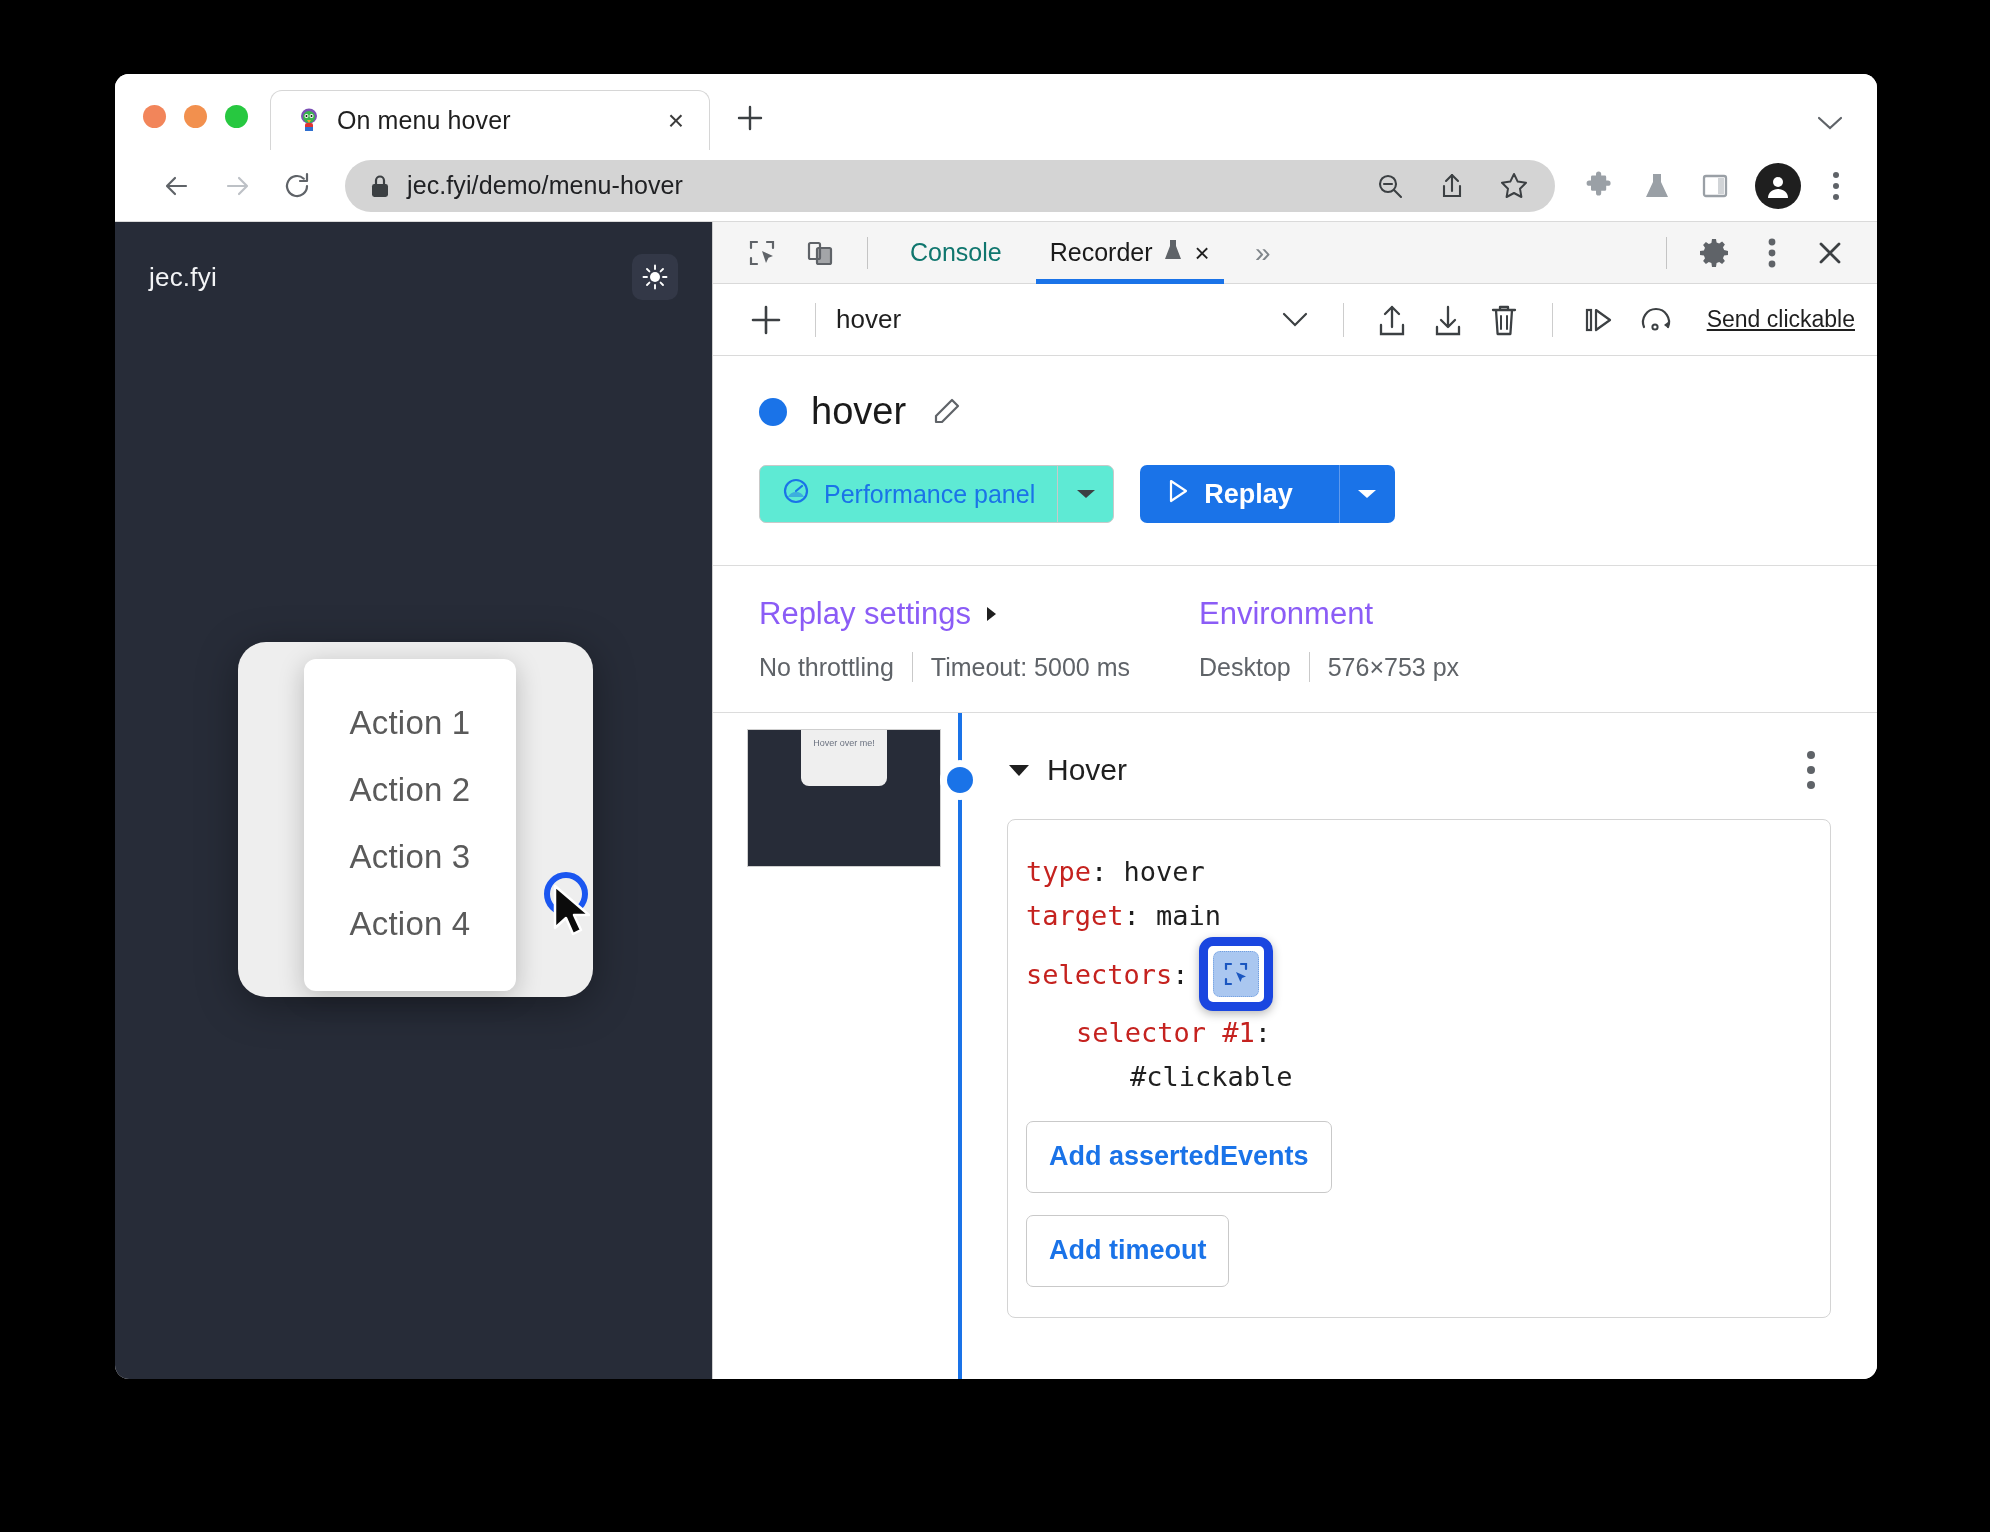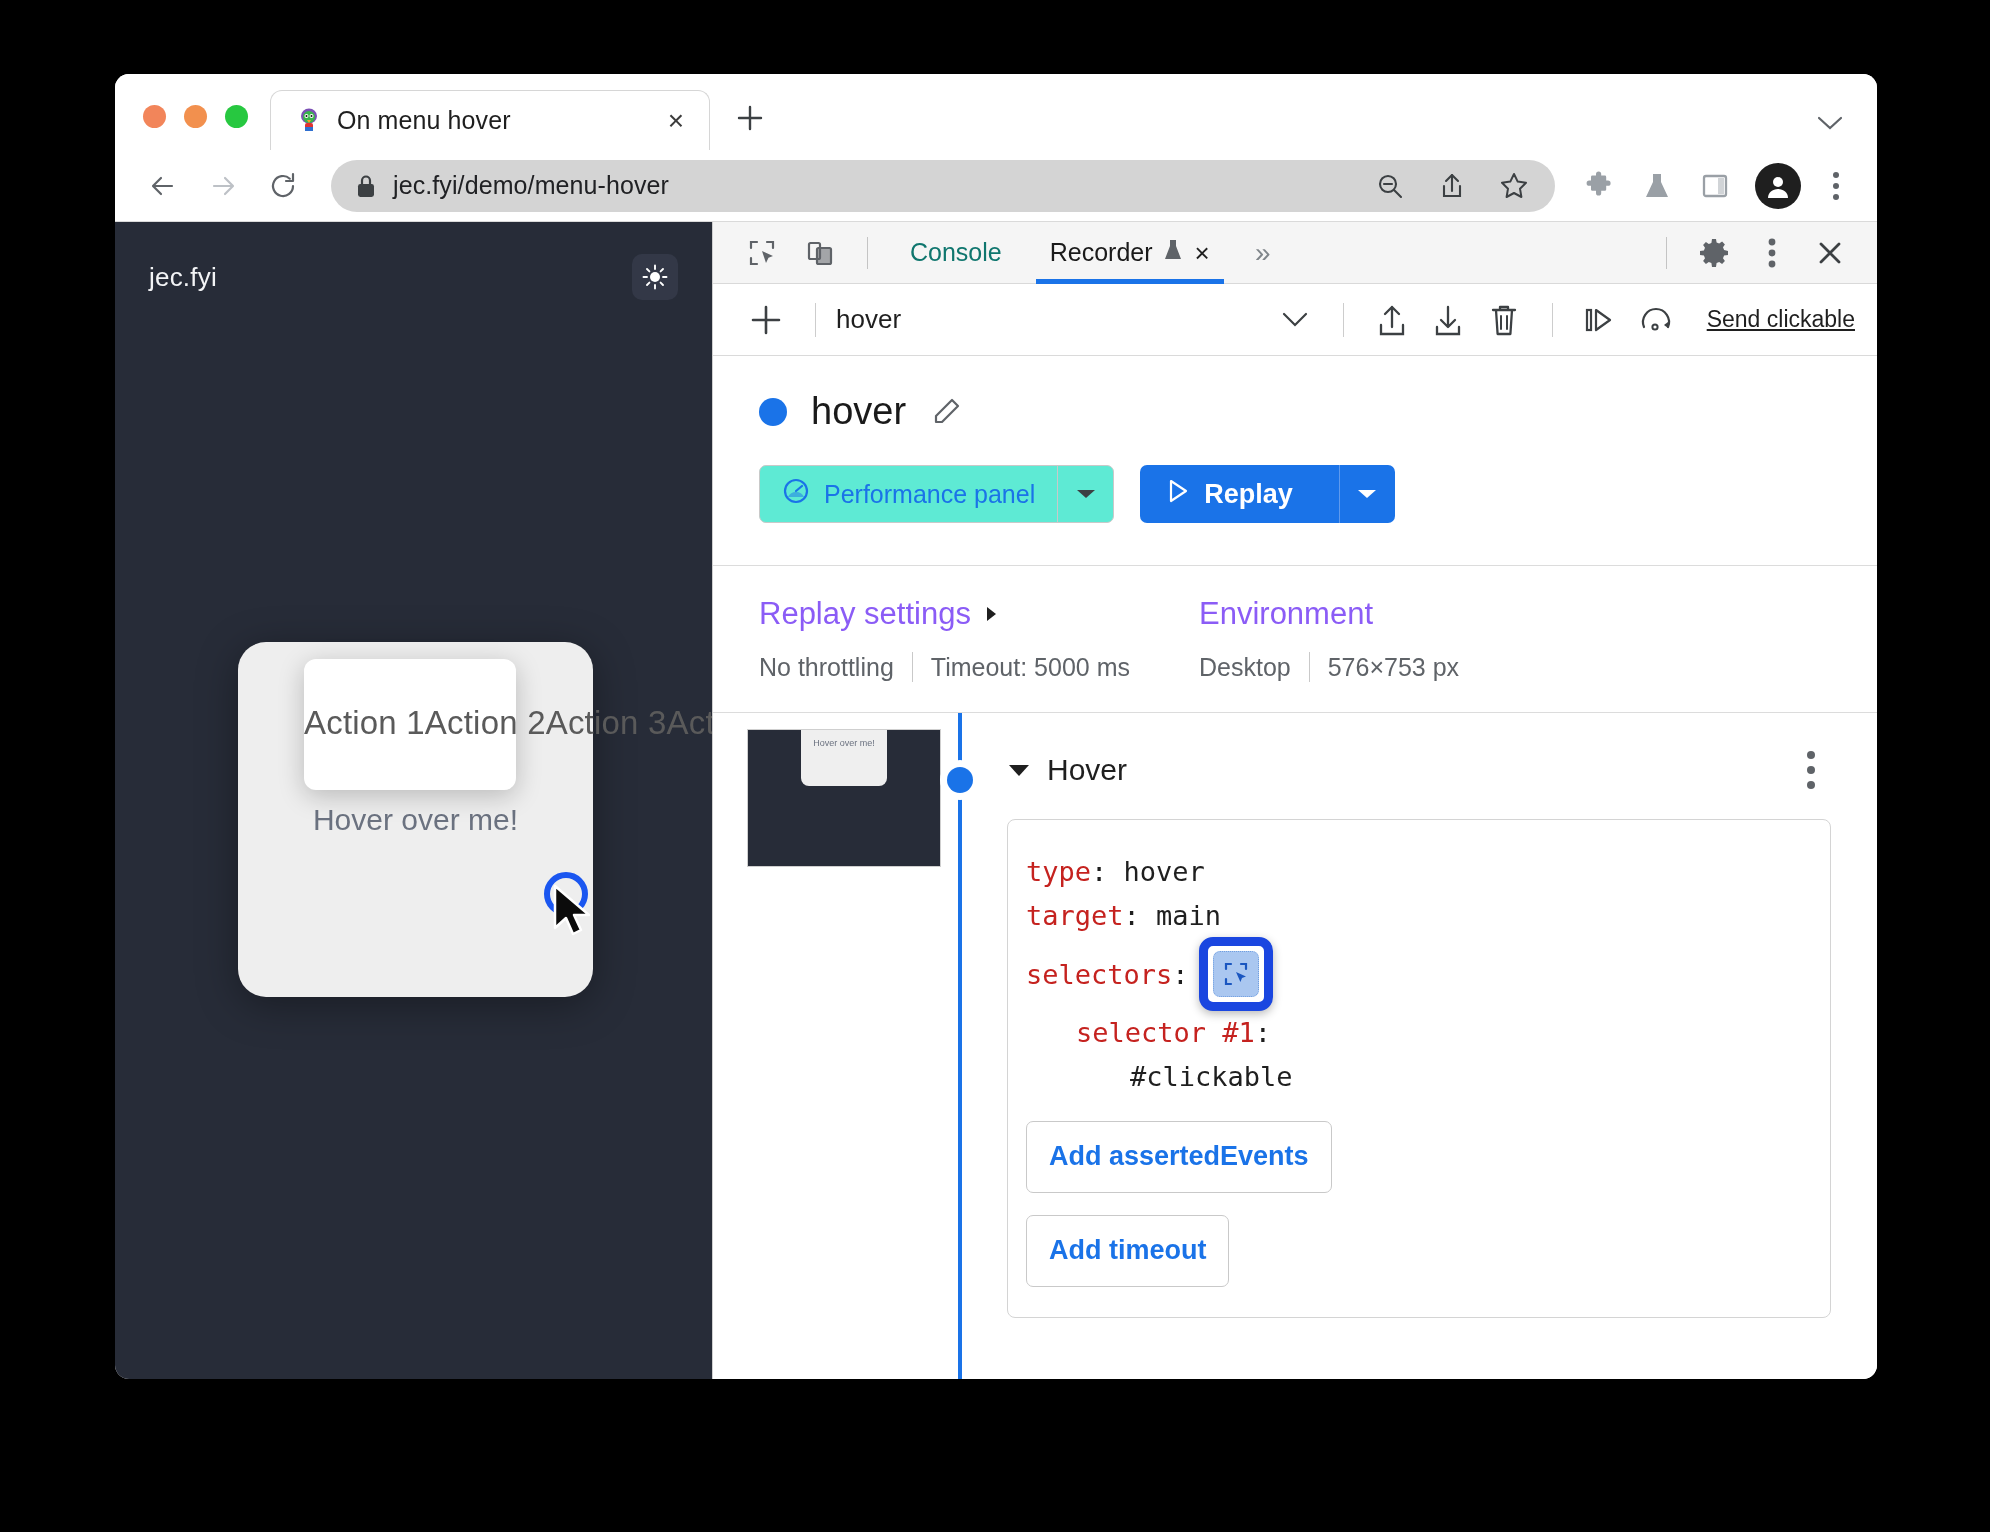--- a/index.html
+++ b/index.html
@@ -80,21 +80,21 @@
     margin: 0 32px 18px 0;
     color: #5f6368;
     display: flex; align-items: center;
   }
 
   
   .toolbar {
     height: 72px;
     background: #ffffff;
     display: flex; align-items: center;
-    padding: 0 20px 0 20px;
+    padding: 0 20px 0 34px;
     gap: 4px;
     border-bottom: 1px solid #dadada;
   }
   .nav-btn {
     width: 56px; height: 56px;
     display: flex; align-items: center; justify-content: center;
     color: #5f6368;
     flex: 0 0 auto;
   }
   .nav-btn.disabled { color: #bdc1c6; }
@@ -190,21 +190,21 @@
     white-space: nowrap;
   }
   .menu-popup {
     position: absolute;
     left: 189px; top: 437px;
     width: 212px;
     background: #ffffff;
     border-radius: 12px;
     box-shadow: 0 6px 26px rgba(0,0,0,.22);
     padding: 30px 0 34px 0;
-    display: flex; flex-direction: row;
+    display: flex; flex-direction: column;
     align-items: center;
     gap: 0;
     z-index: 4;
   }
   .menu-item {
     font-size: 33px;
     color: #5a5a5a;
     line-height: 1;
     padding: 17px 0;
     white-space: nowrap;

